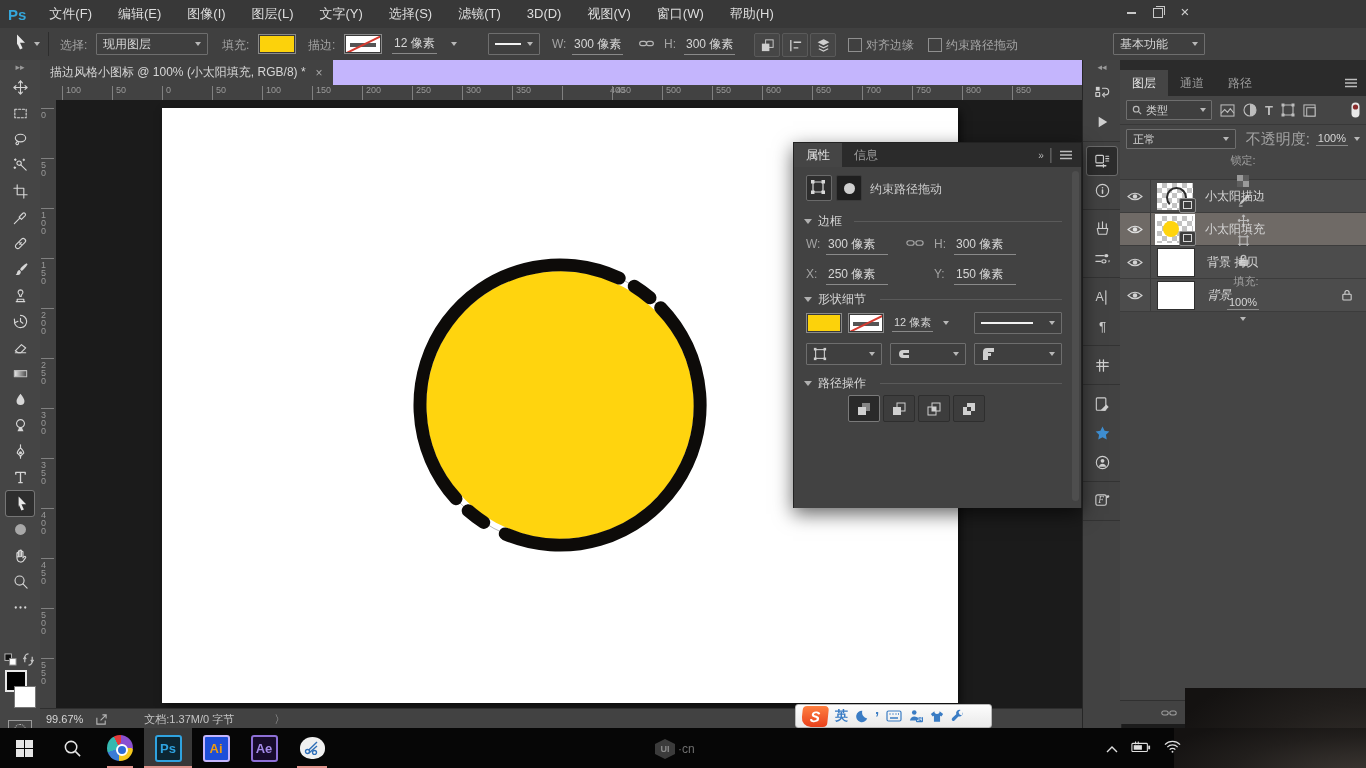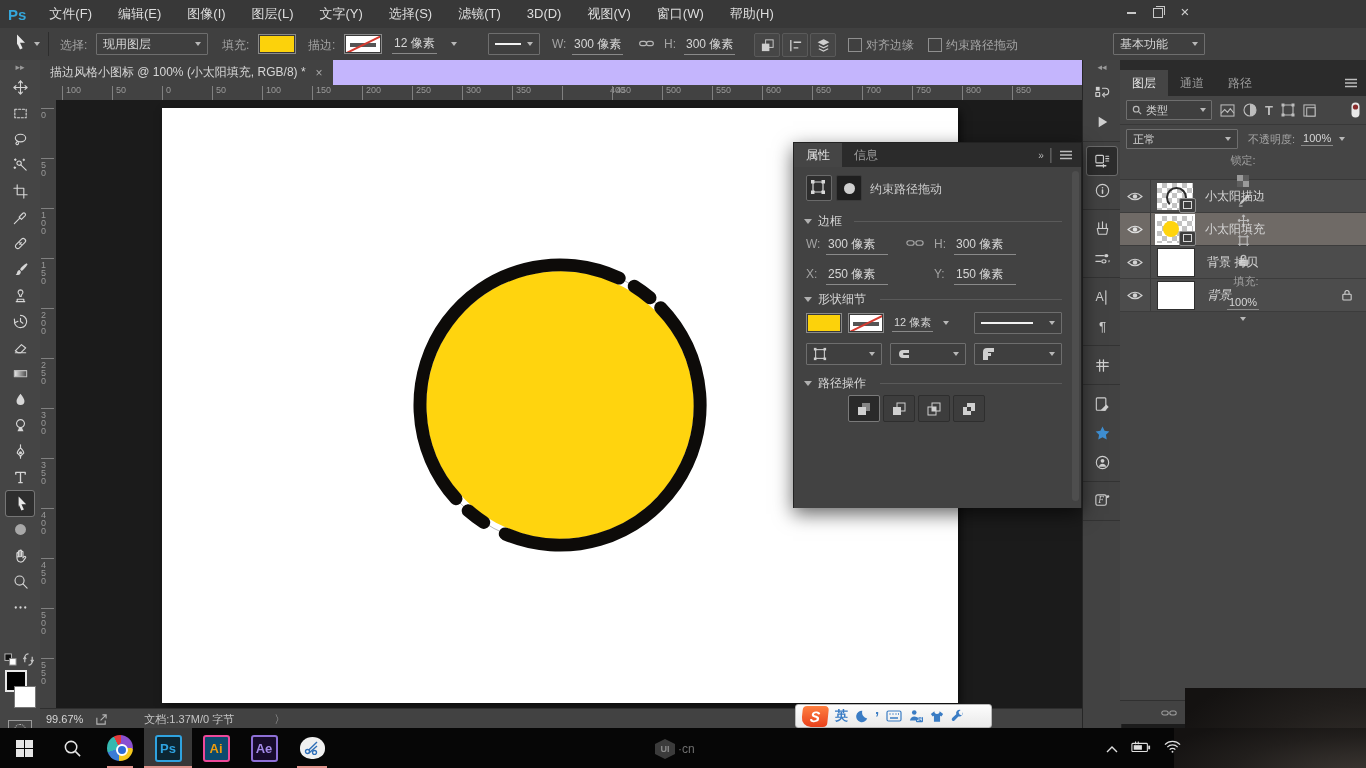--- a/index.html
+++ b/index.html
@@ -543,21 +543,21 @@
               <circle cx="4.5" cy="5" r="2.6" fill="#8a2c2c"></circle>
             </svg>
           </span>
       </div>
 
       <div style="display:flex;align-items:center;height:28px;padding:0 6px;gap:6px;">
         <div class="combo" style="width:112px;height:20px;">
           <span class="txt" style="font-size:11px;">正常</span>
             <span class="chev" style="margin-left:auto;"></span>
         </div>
-        <span class="lbl" style="font-size:11px;margin-left:4px;">不透明度:</span>
+        <span class="lbl" style="font-size:15px;margin-left:4px;">不透明度:</span>
         <span class="txt uline" style="font-size:11px;">100%</span>
         <span class="chev"></span>
       </div>
 
       <div style="display:flex;align-items:center;height:26px;padding:0 6px;gap:7px;border-bottom:1px solid #383838;flex-direction:column;">
         <span class="lbl" style="font-size:11px;">锁定:</span>
         <span class="mini-ic">
             <svg width="12" height="12" viewBox="0 0 12 12">
               <rect x="0" y="0" width="6" height="6" fill="#9a9a9a"></rect>
               <rect x="6" y="6" width="6" height="6" fill="#9a9a9a"></rect>
@@ -844,21 +844,21 @@
       <span style="width:26px;height:26px;border-radius:50%;background:conic-gradient(from -30deg,#e23c3c 0 10%,#8a4fd0 10% 34%,#f4c81d 34% 60%,#3a7bd5 60% 78%,#35b8b0 78% 100%);display:inline-block;position:relative;">
           <span style="position:absolute;left:9px;top:9px;width:8px;height:8px;border-radius:50%;background:#2e6cd6;border:2px solid #fff;"></span>
         </span>
       <span class="runline" style="left:11px;width:26px;"></span>
     </div>
     <div class="ttile" style="background:#383838;">
       <span class="adobe-tile" style="background:#0c2633;border:2px solid #2fa3e0;color:#2fa3e0;">Ps</span>
       <span class="runline" style="left:0;width:48px;"></span>
     </div>
     <div class="ttile">
-      <span class="adobe-tile" style="background:#0c4a6e;border:2px solid #ec4899;color:#f09c0c;">Ai</span>
+      <span class="adobe-tile" style="background:#1d4ed8;border:2px solid #c4b5fd;color:#f09c0c;">Ai</span>
     </div>
     <div class="ttile">
       <span class="adobe-tile" style="background:#170b2b;border:2px solid #8d6fd6;color:#a48ae8;">Ae</span>
     </div>
     <div class="ttile">
       <span style="width:25px;height:22px;background:#f0f0f0;border-radius:50% 50% 45% 45%;display:inline-flex;align-items:center;justify-content:center;">
         <svg width="16" height="14" viewBox="0 0 16 14">
             <circle cx="3.5" cy="10.5" r="2" fill="none" stroke="#2f6fb8" stroke-width="1.4"></circle>
             <circle cx="10.5" cy="11.5" r="2" fill="none" stroke="#2f6fb8" stroke-width="1.4"></circle>
             <path d="M4.8 9L13 1M5 12l8-7" stroke="#2f6fb8" stroke-width="1.4"></path>

